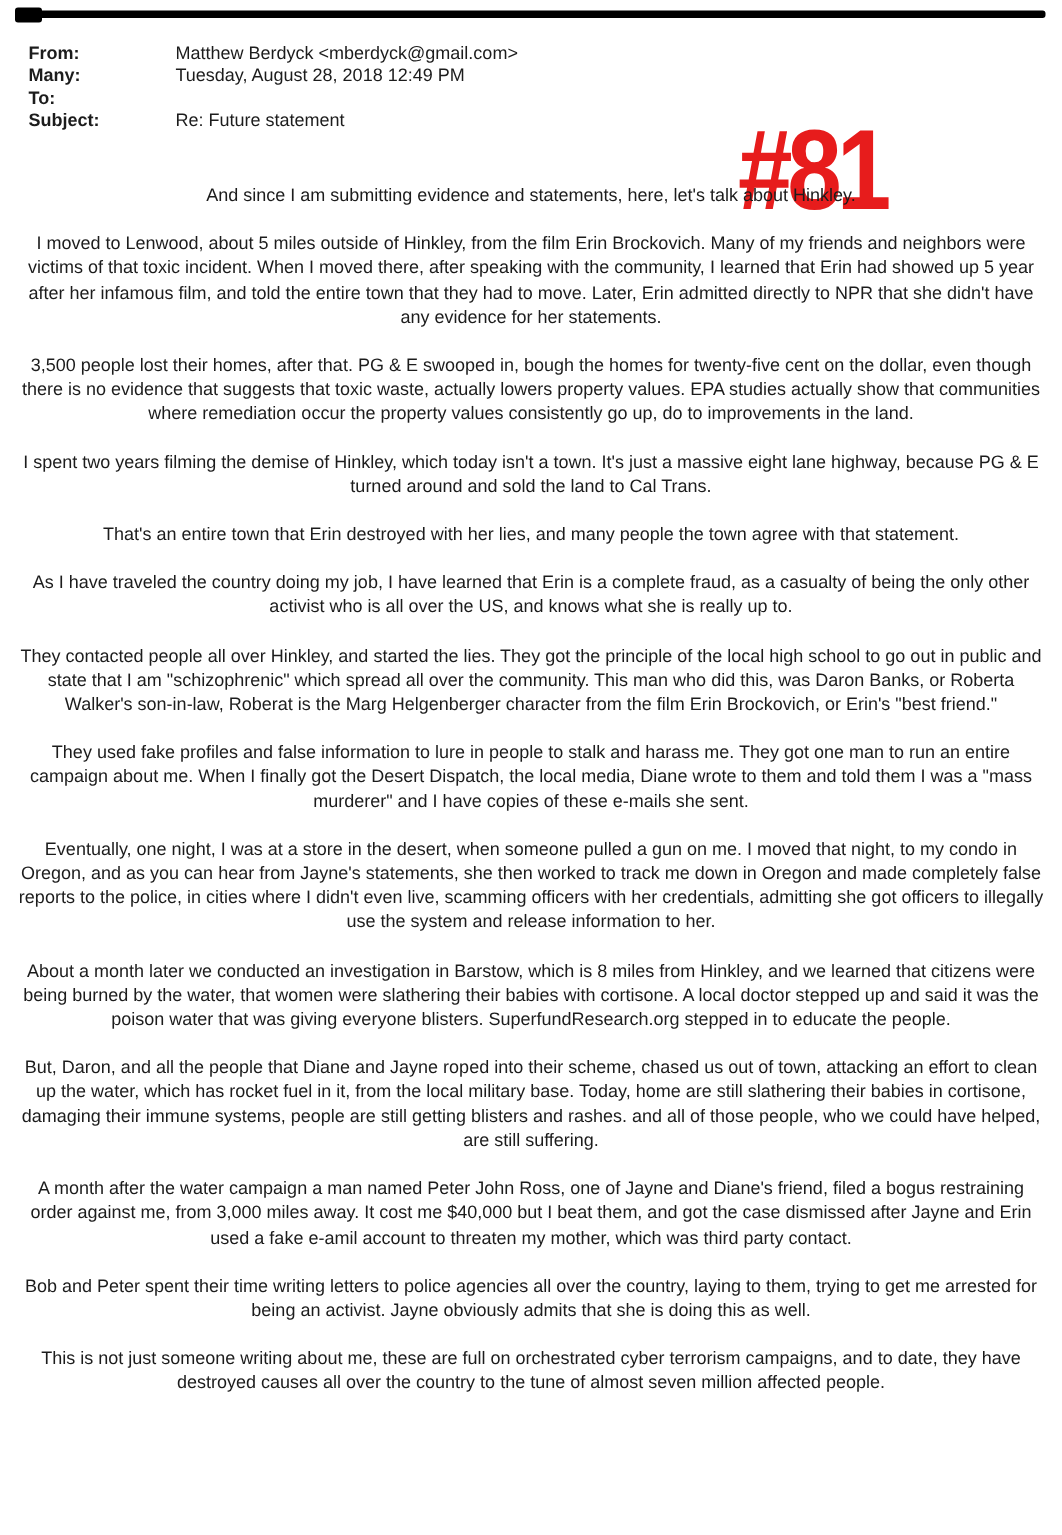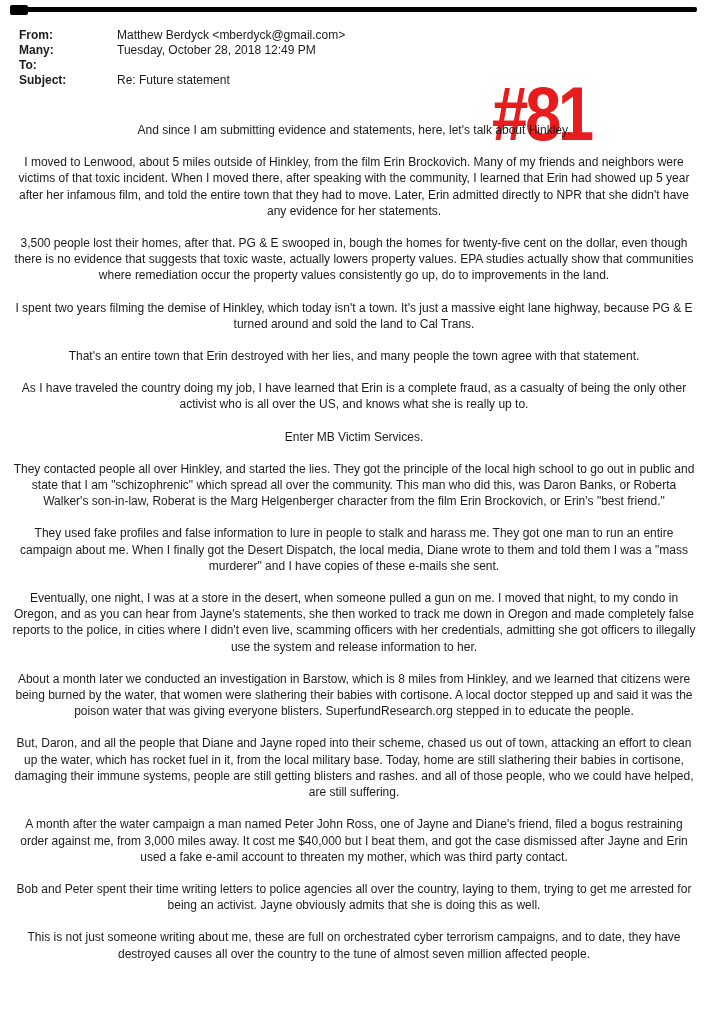--- a/index.html
+++ b/index.html
@@ -53,41 +53,40 @@
     <div class="bar"></div>
   </div>
 
   <div class="header">
     <div class="hrow">
       <span class="hlabel">From:</span>
       <span class="hvalue">Matthew Berdyck &lt;mberdyck@gmail.com&gt;</span>
     </div>
     <div class="hrow">
       <span class="hlabel">Many:</span>
-      <span class="hvalue">Tuesday, October 28, 2018 12:49 PM</span>
+      <span class="hvalue">Tuesday, August 28, 2018 12:49 PM</span>
     </div>
     <div class="hrow">
       <span class="hlabel">To:</span>
     </div>
     <div class="hrow">
       <span class="hlabel">Subject:</span>
       <span class="hvalue">Re: Future statement</span>
     </div>
   </div>
 
   <div class="stamp" style="color: rgb(231, 28, 28);">#81</div>
 
   <div class="body">
     <p>And since I am submitting evidence and statements, here, let's talk about Hinkley.</p>
     <p>I moved to Lenwood, about 5 miles outside of Hinkley, from the film Erin Brockovich. Many of my friends and neighbors were victims of that toxic incident. When I moved there, after speaking with the community, I learned that Erin had showed up 5 year after her infamous film, and told the entire town that they had to move. Later, Erin admitted directly to NPR that she didn't have any evidence for her statements.</p>
     <p>3,500 people lost their homes, after that. PG &amp; E swooped in, bough the homes for twenty-five cent on the dollar, even though there is no evidence that suggests that toxic waste, actually lowers property values. EPA studies actually show that communities where remediation occur the property values consistently go up, do to improvements in the land.</p>
     <p>I spent two years filming the demise of Hinkley, which today isn't a town. It's just a massive eight lane highway, because PG &amp; E turned around and sold the land to Cal Trans.</p>
     <p>That's an entire town that Erin destroyed with her lies, and many people the town agree with that statement.</p>
     <p>As I have traveled the country doing my job, I have learned that Erin is a complete fraud, as a casualty of being the only other activist who is all over the US, and knows what she is really up to.</p>
-    <p>Enter MB Victim Services.</p>
     <p>They contacted people all over Hinkley, and started the lies. They got the principle of the local high school to go out in public and state that I am "schizophrenic" which spread all over the community. This man who did this, was Daron Banks, or Roberta Walker's son-in-law, Roberat is the Marg Helgenberger character from the film Erin Brockovich, or Erin's "best friend."</p>
     <p>They used fake profiles and false information to lure in people to stalk and harass me. They got one man to run an entire campaign about me. When I finally got the Desert Dispatch, the local media, Diane wrote to them and told them I was a "mass murderer" and I have copies of these e-mails she sent.</p>
     <p>Eventually, one night, I was at a store in the desert, when someone pulled a gun on me. I moved that night, to my condo in Oregon, and as you can hear from Jayne's statements, she then worked to track me down in Oregon and made completely false reports to the police, in cities where I didn't even live, scamming officers with her credentials, admitting she got officers to illegally use the system and release information to her.</p>
     <p>About a month later we conducted an investigation in Barstow, which is 8 miles from Hinkley, and we learned that citizens were being burned by the water, that women were slathering their babies with cortisone. A local doctor stepped up and said it was the poison water that was giving everyone blisters. SuperfundResearch.org stepped in to educate the people.</p>
     <p>But, Daron, and all the people that Diane and Jayne roped into their scheme, chased us out of town, attacking an effort to clean up the water, which has rocket fuel in it, from the local military base. Today, home are still slathering their babies in cortisone, damaging their immune systems, people are still getting blisters and rashes. and all of those people, who we could have helped, are still suffering.</p>
     <p>A month after the water campaign a man named Peter John Ross, one of Jayne and Diane's friend, filed a bogus restraining order against me, from 3,000 miles away. It cost me $40,000 but I beat them, and got the case dismissed after Jayne and Erin used a fake e-amil account to threaten my mother, which was third party contact.</p>
     <p>Bob and Peter spent their time writing letters to police agencies all over the country, laying to them, trying to get me arrested for being an activist. Jayne obviously admits that she is doing this as well.</p>
     <p>This is not just someone writing about me, these are full on orchestrated cyber terrorism campaigns, and to date, they have destroyed causes all over the country to the tune of almost seven million affected people.</p>
   </div>
 

